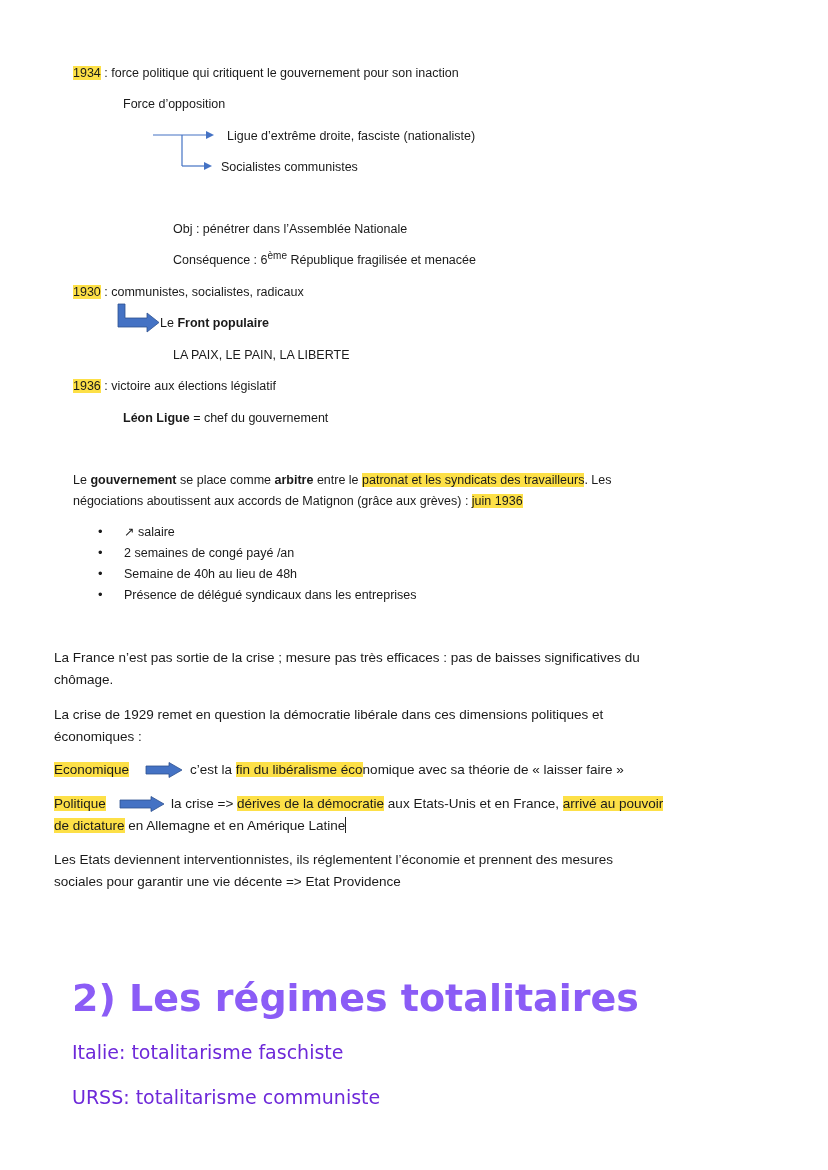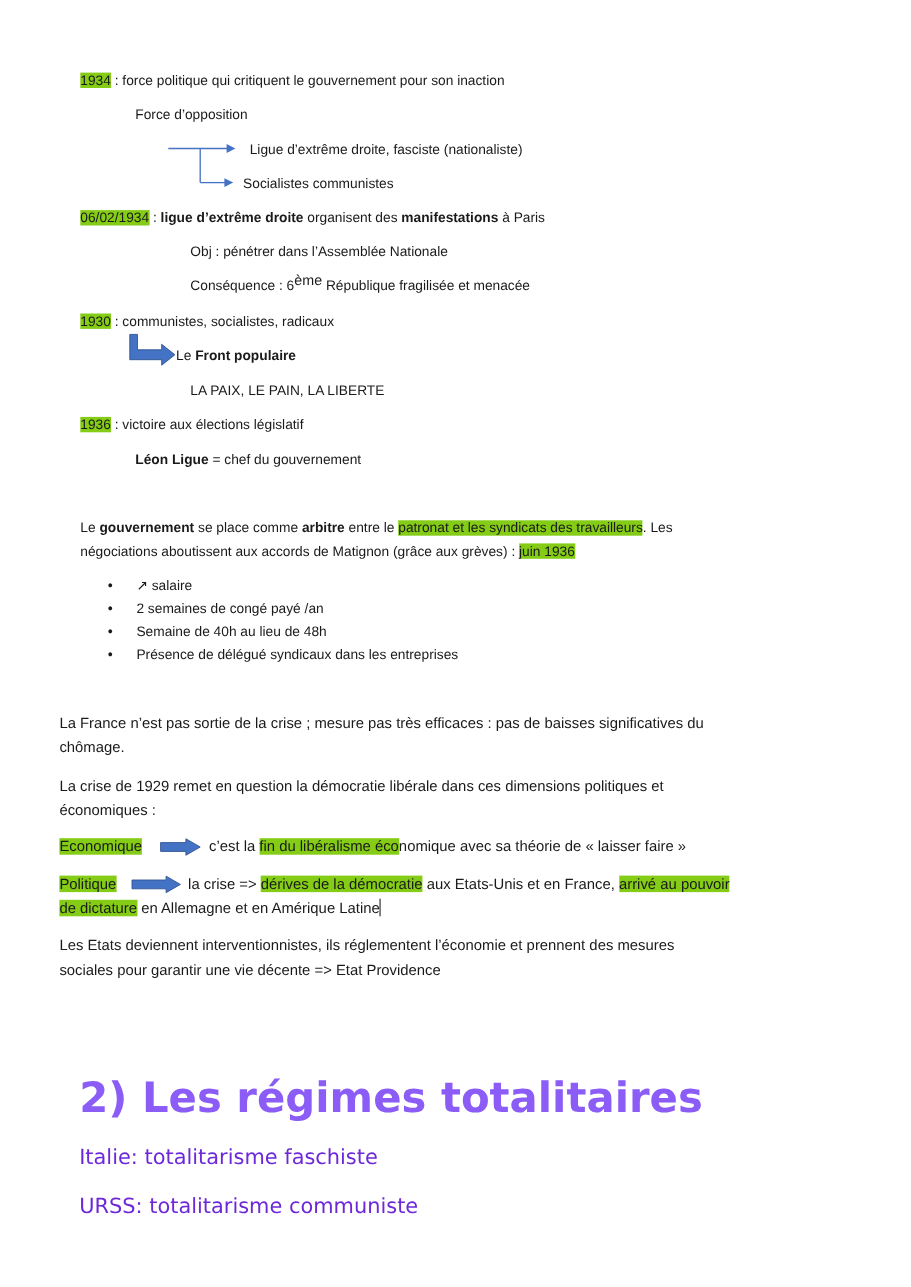--- a/index.html
+++ b/index.html
@@ -1,22 +1,22 @@
 <!DOCTYPE html>
 <html><head>
 <meta charset="utf-8">
 <style>
   html, body { margin: 0; padding: 0; background: #ffffff; }
   body { width: 828px; height: 1170px; position: relative; overflow: hidden; color: #1a1a1a; }
   .page { position: absolute; left: 0; top: 0; width: 828px; height: 1170px; }
   .ln { position: absolute; white-space: nowrap; font-family: "Liberation Sans", sans-serif; font-size: 12.5px; line-height: 16px; }
   .md { font-size: 13.5px; line-height: 22px; }
-  .hl { background: #84cc16; }
+  .hl { background: #fde047; }
   b { font-weight: bold; }
-  sup { font-size: 13px; line-height: 0; vertical-align: 5px; }
+  sup { font-size: 10px; line-height: 0; vertical-align: 5px; }
   .bullets { position: absolute; left: 98px; top: 524px; margin: 0; padding: 0; list-style: none; font-family: "Liberation Sans", sans-serif; font-size: 12.5px; }
   .bullets li { position: relative; padding-left: 26px; height: 21px; line-height: 16px; white-space: nowrap; }
   .bullets li::before { content: "\2022"; position: absolute; left: 0; top: 0; font-size: 13px; }
   .h2 { position: absolute; left: 72px; top: 976px; font-family: "DejaVu Sans", sans-serif; font-weight: bold; font-size: 38px; line-height: 44px; color: #8b5cf6; white-space: nowrap; }
   .lg { position: absolute; left: 72px; font-family: "DejaVu Sans", sans-serif; font-size: 19px; line-height: 28px; color: #6d28d9; white-space: nowrap; }
   svg.ic { position: absolute; overflow: visible; }
   .caret { display: inline-block; width: 1px; height: 16px; background: #222; vertical-align: -3px; }
 </style>
 </head>
 <body>
@@ -29,21 +29,20 @@
   <svg class="ic" style="left:150px; top:127px;" width="70" height="48">
     <line x1="3" y1="8" x2="58" y2="8" stroke="#4472c4" stroke-width="1.2"></line>
     <polygon points="56,4 64,8 56,12" fill="#4472c4"></polygon>
     <line x1="32" y1="8" x2="32" y2="39" stroke="#4472c4" stroke-width="1.2"></line>
     <line x1="32" y1="39" x2="56" y2="39" stroke="#4472c4" stroke-width="1.2"></line>
     <polygon points="54,35 62,39 54,43" fill="#4472c4"></polygon>
   </svg>
   <div class="ln" style="left:227px; top:128px;">Ligue d’extrême droite, fasciste (nationaliste)</div>
   <div class="ln" style="left:221px; top:159px;">Socialistes communistes</div>
 
-  <div class="ln" style="left:73px; top:190px;"><span class="hl">06/02/1934</span><span> : </span><b>ligue d’extrême droite</b><span> organisent des </span><b>manifestations</b><span> à Paris</span></div>
   <div class="ln" style="left:173px; top:221px;">Obj : pénétrer dans l’Assemblée Nationale</div>
   <div class="ln" style="left:173px; top:252px;"><span>Conséquence : 6</span><sup>ème</sup><span> République fragilisée et menacée</span></div>
 
   <div class="ln" style="left:73px; top:284px;"><span class="hl">1930</span><span> : communistes, socialistes, radicaux</span></div>
   <svg class="ic" style="left:117px; top:303px;" width="44" height="28">
     <path d="M1,1 H8 V15 H30 V10 L42,19.5 L30,29 V24 H1 Z" fill="#4472c4" stroke="#2f528f" stroke-width="0.8"></path>
   </svg>
   <div class="ln" style="left:160px; top:315px;"><span>Le </span><b>Front populaire</b></div>
   <div class="ln" style="left:173px; top:347px;">LA PAIX, LE PAIN, LA LIBERTE</div>
 

